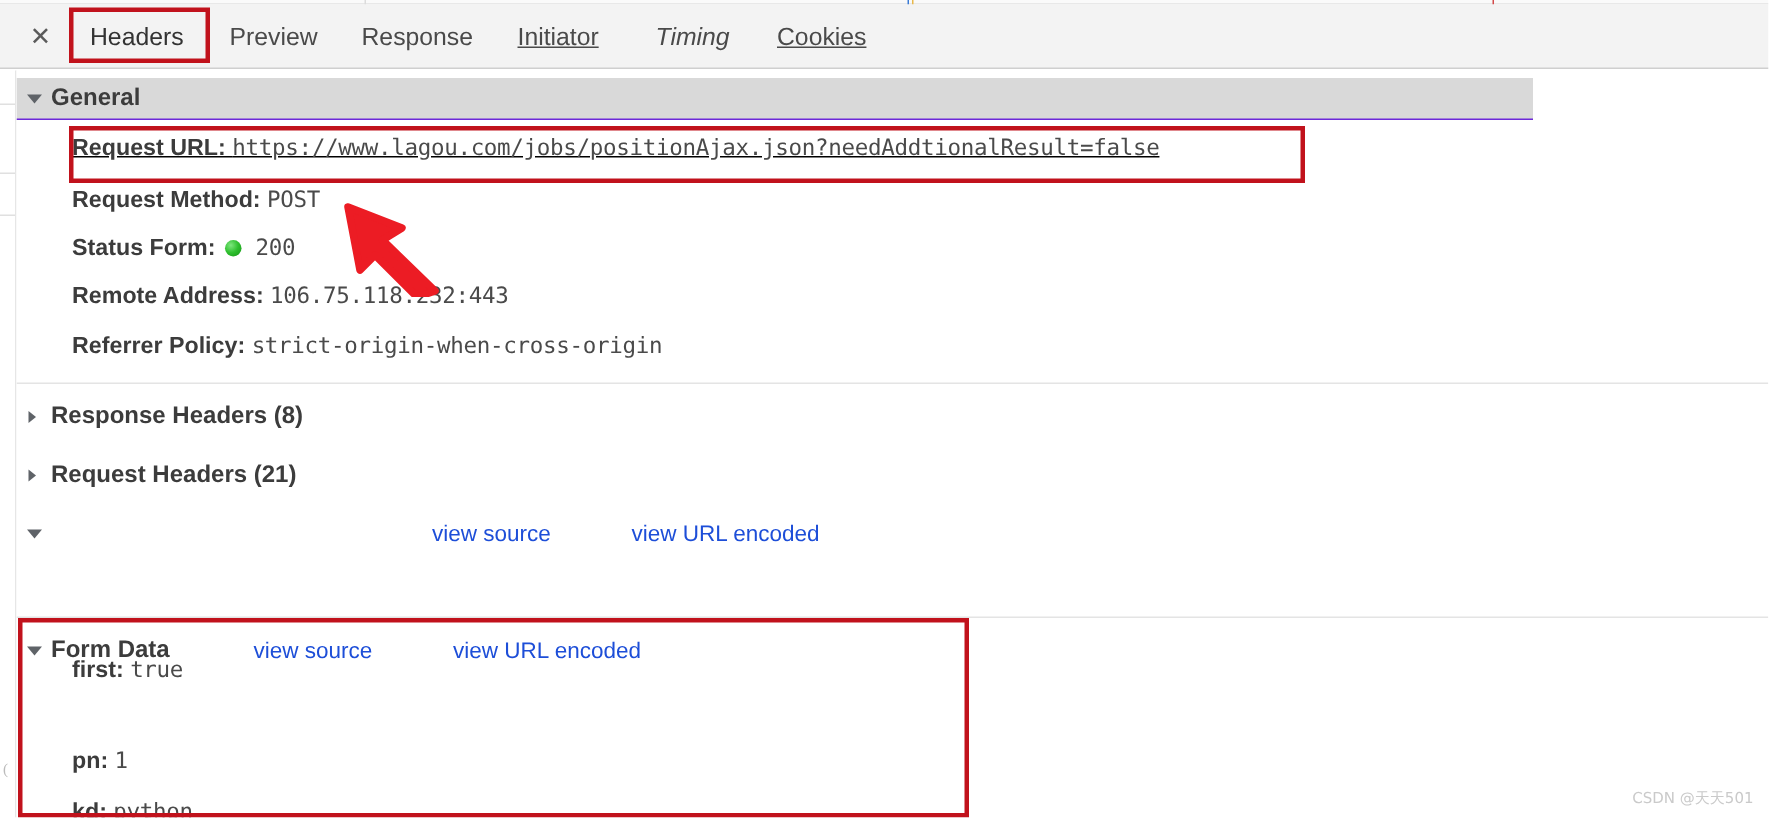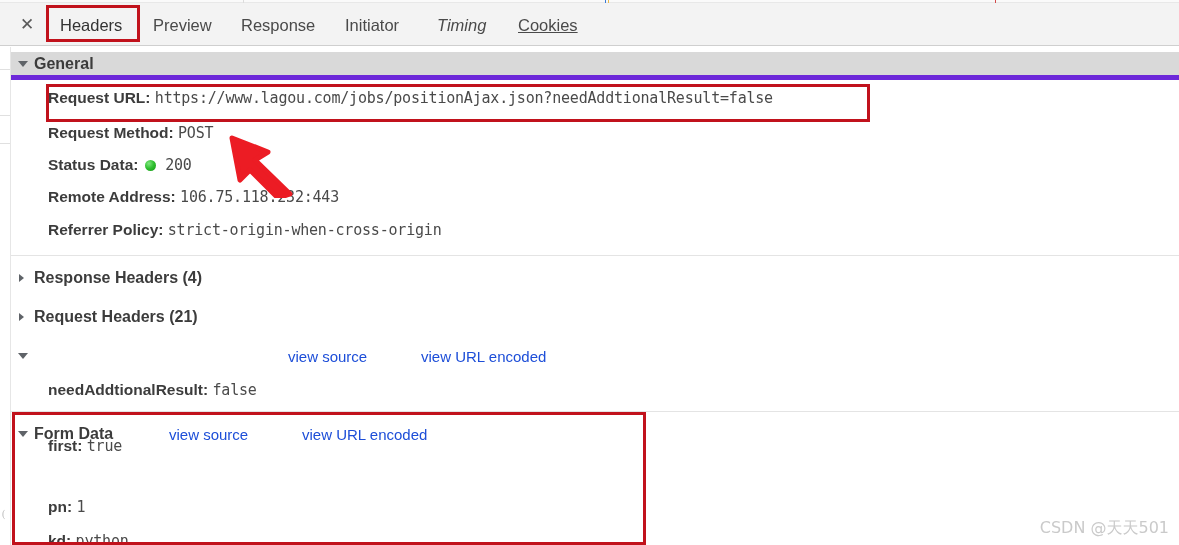--- a/index.html
+++ b/index.html
@@ -97,24 +97,24 @@
     position: absolute;
     left: 11px; top: 47px;
     width: 1168px; height: 498px;
     background: #ffffff;
     overflow: hidden;
   }
 
   .section-header {
     position: absolute;
     left: 0;
-    width: 1168px;
+    width: 1011px;
     height: 28px;
     background: #d9d9d9;
-    border-bottom: 5px solid #6d28d9;
+    border-bottom: 1px solid #6d28d9;
     box-sizing: border-box;
   }
   .section-header .twisty,
   .row-header .twisty {
     position: absolute;
     left: 8px; top: 50%;
     transform: translateY(-50%);
     width: 0; height: 0;
     border-left: 5px solid #5f6368;
     border-top: 4px solid transparent;
@@ -213,21 +213,21 @@
     position: absolute;
     left: 228px; top: 130px;
     width: 92px; height: 68px;
     pointer-events: none;
   }
 
   
   .watermark {
     position: absolute;
     right: 10px; bottom: 6px;
-    font-size: 16px;
+    font-size: 10px;
     color: #cacaca;
     white-space: nowrap;
     font-family: "DejaVu Sans", sans-serif;
   }
 </style>
 </head>
 <body>
 
 <div class="devtools">
 
@@ -237,87 +237,83 @@
     <div class="sliver-mark" style="left:608px;background:#e8b84b;"></div>
     <div class="sliver-mark" style="left:995px;background:#d24a4a;"></div>
   </div>
 
   <div class="tabbar">
     <div class="close-icon">✕</div>
 
     <div class="tab selected" style="left:60px;"><span>Headers</span></div>
     <div class="tab" style="left:153px;"><span>Preview</span></div>
     <div class="tab" style="left:241px;"><span>Response</span></div>
-    <div class="tab" style="left:345px;"><span>Initiator</span></div>
+    <div class="tab" style="left:345px;text-decoration:underline;"><span>Initiator</span></div>
     <div class="tab" style="left:437px;font-style:italic;"><span>Timing</span></div>
     <div class="tab" style="left:518px;text-decoration:underline;"><span>Cookies</span></div>
   </div>
 
   <div class="gutter">
     <div class="gutter-tick" style="top:22px;"></div>
     <div class="gutter-tick" style="top:68px;"></div>
     <div class="gutter-tick" style="top:96px;"></div>
   </div>
   <div class="gutter-glyph">(</div>
 
   <div class="panel">
 
     <div class="section-header" style="top:5px;">
       <span class="twisty open"></span>
       <span class="title">General</span>
     </div>
 
-    <div class="kv" style="left:37px; top:38px;">
+    <div class="kv" style="left:37px; top:38px;text-decoration:underline;">
       <span class="k">Request URL: </span>
       <span class="v">https://www.lagou.com/jobs/positionAjax.json?needAddtionalResult=false</span>
     </div>
 
     <div class="kv" style="left:37px; top:73px;">
       <span class="k">Request Method: </span>
       <span class="v">POST</span>
     </div>
 
     <div class="kv" style="left:37px; top:105px;">
-      <span class="k">Status Data: </span>
+      <span class="k">Status Form: </span>
       <span class="status-dot"></span>
       <span class="v">200</span>
     </div>
 
     <div class="kv" style="left:37px; top:137px;">
       <span class="k">Remote Address: </span>
       <span class="v">106.75.118.232:443</span>
     </div>
 
     <div class="kv" style="left:37px; top:170px;">
       <span class="k">Referrer Policy: </span>
       <span class="v">strict-origin-when-cross-origin</span>
     </div>
 
     <div class="hsep" style="top:208px;"></div>
 
     <div class="row-header" style="top:216px;">
       <span class="twisty"></span>
-      <span class="title">Response Headers (4)</span>
+      <span class="title">Response Headers (8)</span>
     </div>
 
     <div class="row-header" style="top:255px;">
       <span class="twisty"></span>
       <span class="title">Request Headers (21)</span>
     </div>
 
     <div class="row-header" style="top:294px;">
       <span class="twisty open"></span>
       <span class="viewlink" style="left:277px;">view source</span>
       <span class="viewlink" style="left:410px;">view URL encoded</span>
     </div>
 
-    <div class="kv" style="left:37px; top:330px;">
-      <span class="k">needAddtionalResult: </span>
-      <span class="v">false</span>
-    </div>
 
     <div class="hsep" style="top:364px;"></div>
 
     <div class="row-header" style="top:372px;">
       <span class="twisty open"></span>
       <span class="title">Form Data</span>
       <span class="viewlink" style="left:158px;">view source</span>
       <span class="viewlink" style="left:291px;">view URL encoded</span>
     </div>
 

